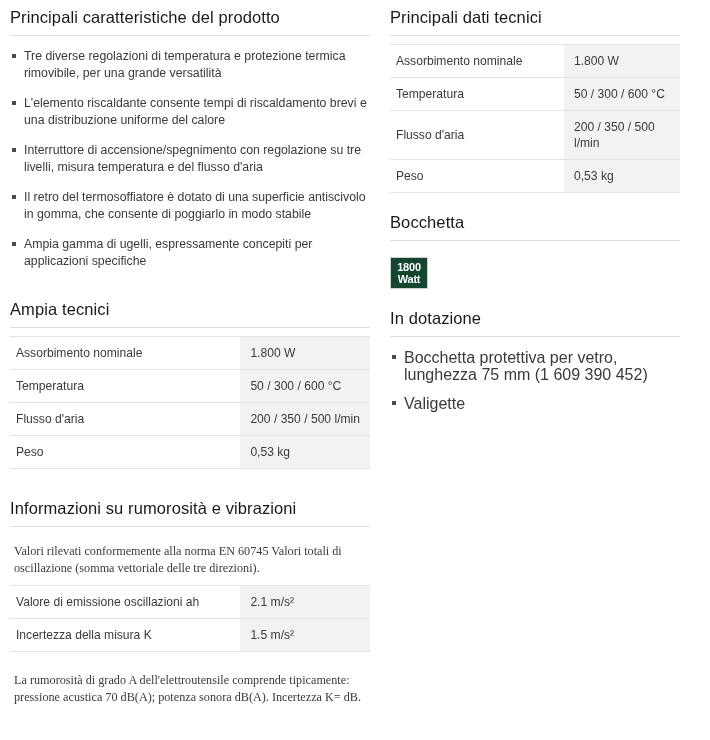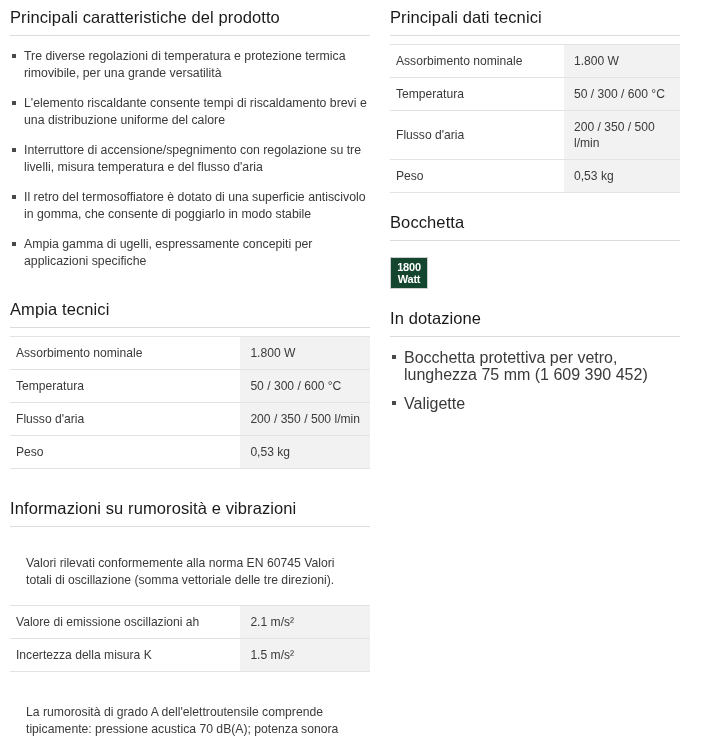--- a/index.html
+++ b/index.html
@@ -104,22 +104,23 @@
     background: #f2f2f2;
     padding-left: 10px;
     padding-right: 8px;
   }
   table.spec-table.right-table td.label { width: 60%; }
 
   p.note {
     font-size: 12.2px;
     line-height: 17px;
     color: #3a3a3a;
-    margin: 16px;
+    margin: 4px;
     padding: 12px 0 0 0;
+    font-family: Liberation Serif, serif;
   }
   p.note.after-table {
     padding-top: 16px;
   }
 
   .badge-row {
     padding: 16px 0 0 0;
   }
   .watt-badge {
     width: 38px;

